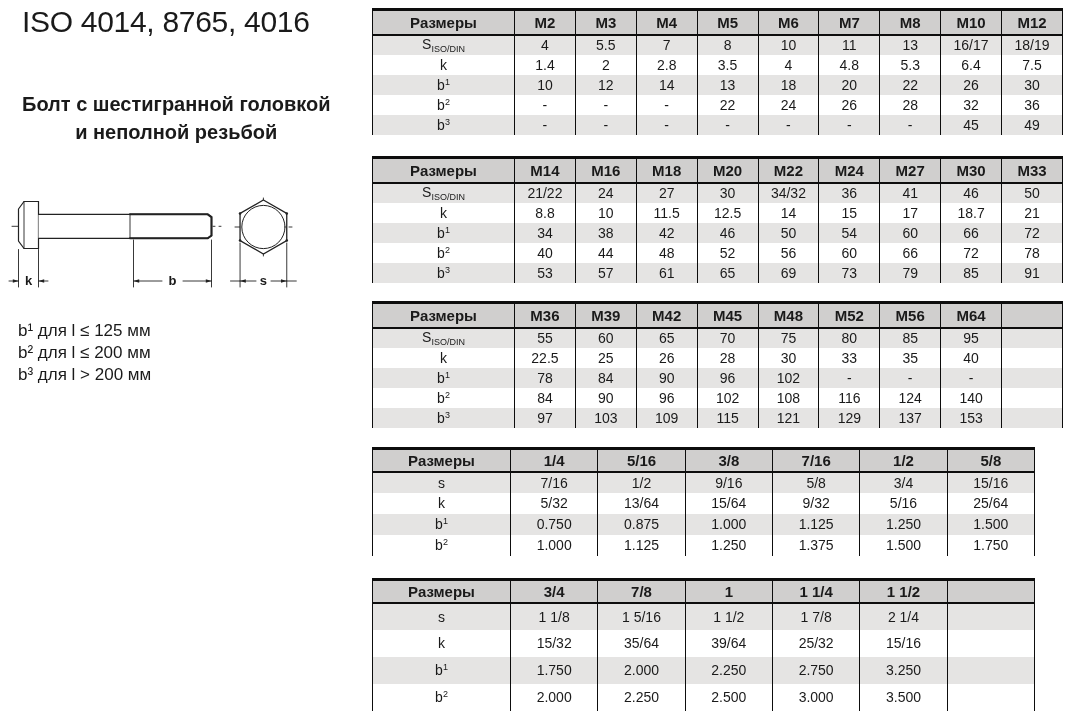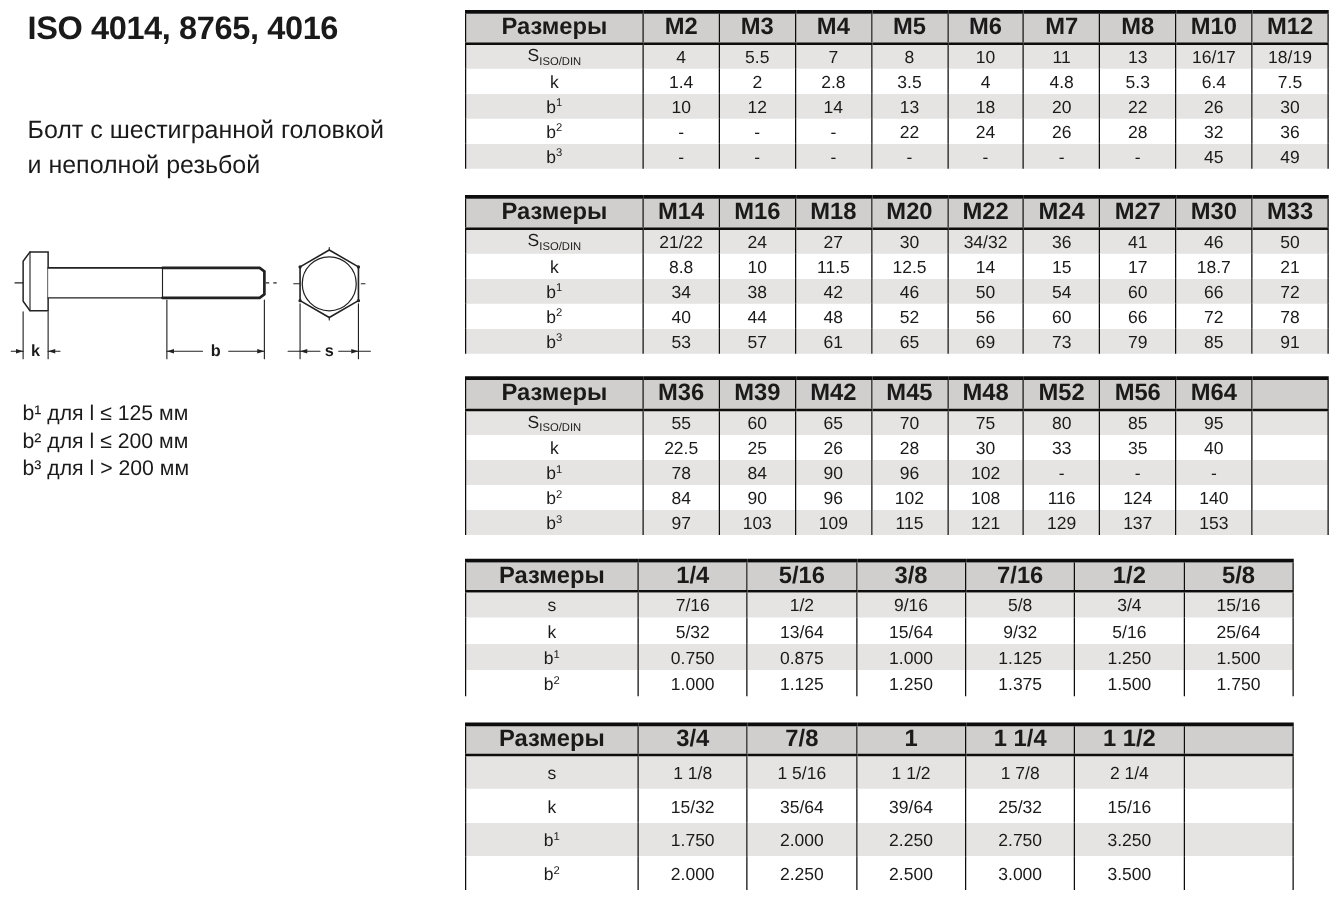--- a/index.html
+++ b/index.html
@@ -1,42 +1,42 @@
 <!DOCTYPE html>
 <html style="--header-bg: #d0cfce; --row-shade: #e5e4e3; --table-border: #0d0d0d; --text: #1a1a1a;"><head>
 <meta charset="utf-8">
 <style>
   html,body{margin:0;padding:0;background:#ffffff;}
   .page{
     position:relative;width:1067px;height:720px;background:#ffffff;overflow:hidden;
     font-family:"Liberation Sans", sans-serif;color:var(--text,#1a1a1a);
   }
   
-  .title{position:absolute;left:22px;top:6px;font-size:26px;font-weight:700;line-height:32px;letter-spacing:-0.3px;}
-  .subtitle{position:absolute;left:22px;top:90px;font-size:20px;font-weight:400;line-height:28px;}
+  .title{position:absolute;left:22px;top:6px;font-size:30px;font-weight:400;line-height:32px;letter-spacing:-0.3px;}
+  .subtitle{position:absolute;left:22px;top:90px;font-size:20px;font-weight:700;line-height:28px;text-align:center;}
   .diagram{position:absolute;left:8px;top:190px;width:300px;height:115px;}
   .footnotes{position:absolute;left:18px;top:320px;font-size:17px;line-height:22px;}
   
   .tbl{
     position:absolute;border-collapse:collapse;table-layout:fixed;background:#ffffff;
     font-size:14px;color:var(--text,#1a1a1a);
   }
   .tbl-metric{left:372px;width:691px;}
   .tbl-inch{left:372px;width:663px;}
   .t1{top:8px}.t2{top:156px}.t3{top:301px}.t4{top:447px}.t5{top:578px}
   .tbl th,.tbl td{
     border-left:1px solid var(--table-border,#0d0d0d);
     border-right:1px solid var(--table-border,#0d0d0d);
     text-align:center;vertical-align:middle;padding:0 2px;overflow:hidden;white-space:nowrap;
   }
   .tbl thead th{
     background:var(--header-bg,#d0cfce);
     border-top:3px solid var(--table-border,#0d0d0d);
     border-bottom:2.5px solid var(--table-border,#0d0d0d);
-    font-weight:700;font-size:19px;
+    font-weight:700;font-size:15px;
   }
   .tbl tbody tr:nth-child(odd){background:var(--row-shade,#e5e4e3);}
   .tbl-metric th:first-child{width:137px;}
   .tbl-inch th:first-child{width:133px;}
   .tbl thead tr{height:25px;}
   .t4 thead tr,.t5 thead tr{height:23px;}
   .t1 tbody tr,.t2 tbody tr,.t3 tbody tr{height:20px;margin-left:40px;}
   .t4 tbody tr{height:21px;}
   .t5 tbody tr{height:27px;}
   .tbl sub{font-size:9px;vertical-align:-3px;}

